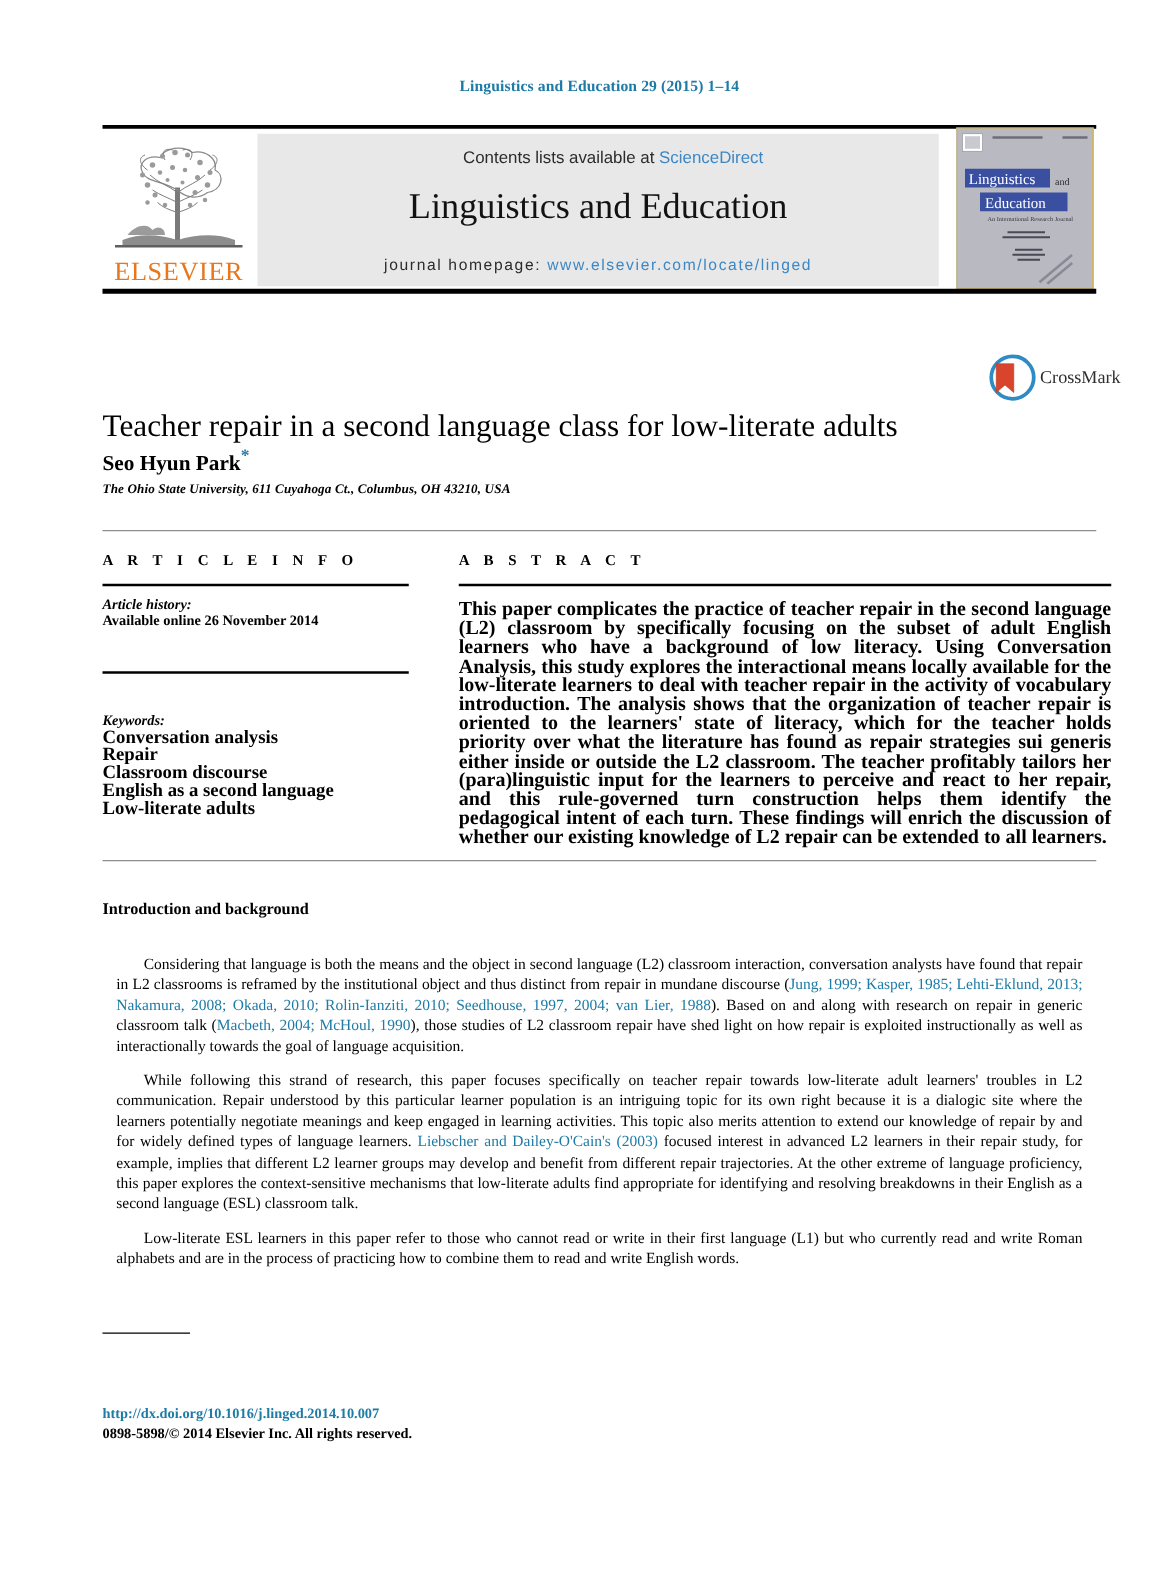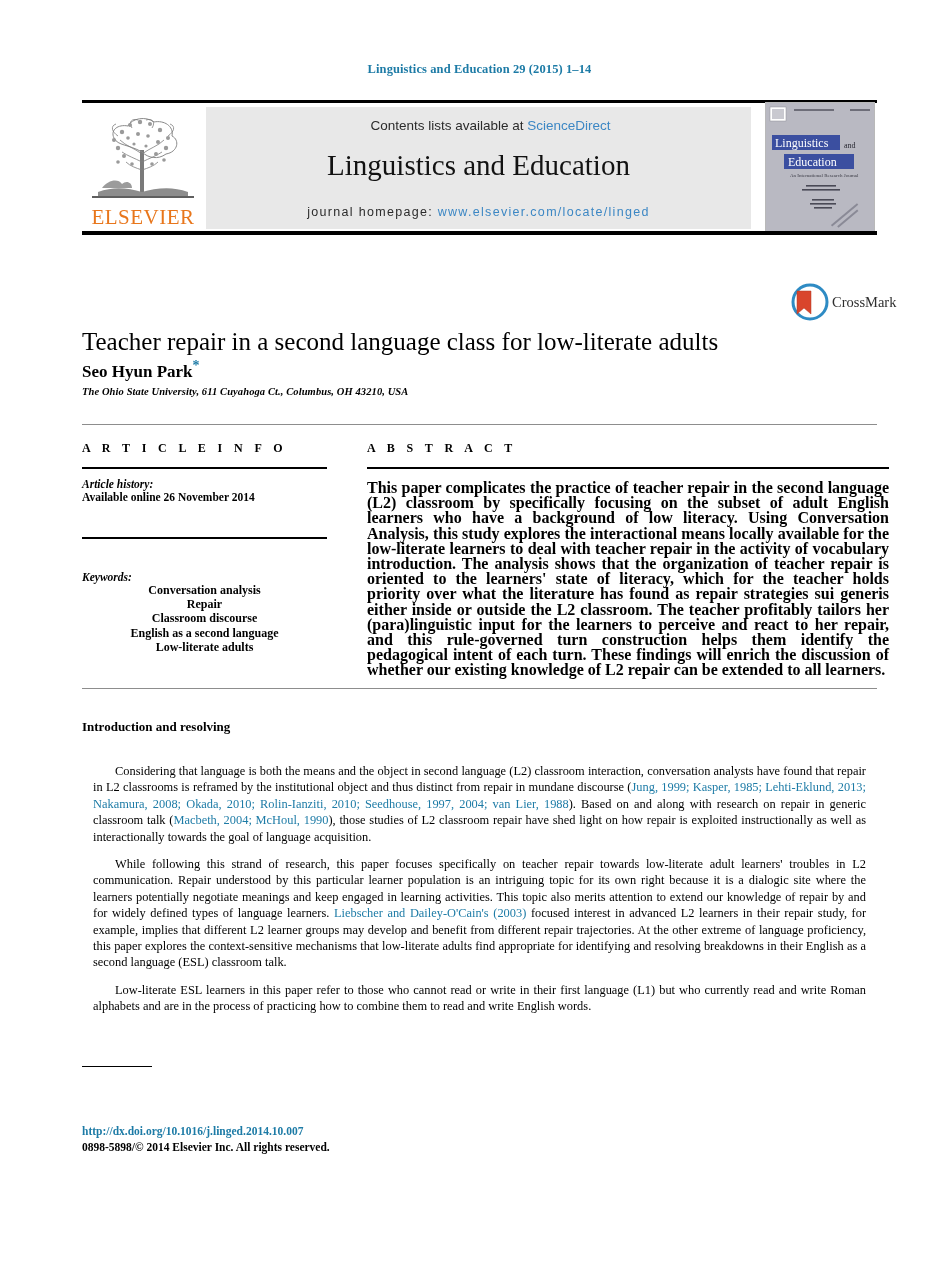--- a/index.html
+++ b/index.html
@@ -224,24 +224,23 @@
     background: #000;
     margin-top: 34px;
   }
   .kw-label {
     font-style: italic;
     font-weight: bold;
     font-size: 11.5px;
     margin-top: 32px;
   }
   .kw {
-    font-size: 12px;
+    font-size: 15px;
     font-weight: bold;
     line-height: 14.2px;
-    text-align: center;
   }
   .abs-body {
     margin-top: 11px;
     font-size: 16px;
     font-weight: bold;
     line-height: 15.2px;
     text-align: justify;
   }
   .copyright {
     margin-top: 9px;
@@ -453,21 +452,21 @@
   </div>
 
   <div class="col-abs">
     <div class="sect-head">A B S T R A C T</div>
     <div class="hr-thin"></div>
     <div class="abs-body">This paper complicates the practice of teacher repair in the second language (L2) classroom by specifically focusing on the subset of adult English learners who have a background of low literacy. Using Conversation Analysis, this study explores the interactional means locally available for the low-literate learners to deal with teacher repair in the activity of vocabulary introduction. The analysis shows that the organization of teacher repair is oriented to the learners' state of literacy, which for the teacher holds priority over what the literature has found as repair strategies sui generis either inside or outside the L2 classroom. The teacher profitably tailors her (para)linguistic input for the learners to perceive and react to her repair, and this rule-governed turn construction helps them identify the pedagogical intent of each turn. These findings will enrich the discussion of whether our existing knowledge of L2 repair can be extended to all learners.</div>
   </div>
 
   <div class="sect-rule2"></div>
 
-  <div class="body-head">Introduction and resolving</div>
+  <div class="body-head">Introduction and background</div>
 
   <div class="body-text">
     <p><span>Considering that language is both the means and the object in second language (L2) classroom interaction, conversation analysts have found that repair in L2 classrooms is reframed by the institutional object and thus distinct from repair in mundane discourse (</span><span class="cite">Jung, 1999; Kasper, 1985; Lehti-Eklund, 2013; Nakamura, 2008; Okada, 2010; Rolin-Ianziti, 2010; Seedhouse, 1997, 2004; van Lier, 1988</span><span>). Based on and along with research on repair in generic classroom talk (</span><span class="cite">Macbeth, 2004; McHoul, 1990</span><span>), those studies of L2 classroom repair have shed light on how repair is exploited instructionally as well as interactionally towards the goal of language acquisition.</span></p>
     <p><span>While following this strand of research, this paper focuses specifically on teacher repair towards low-literate adult learners' troubles in L2 communication. Repair understood by this particular learner population is an intriguing topic for its own right because it is a dialogic site where the learners potentially negotiate meanings and keep engaged in learning activities. This topic also merits attention to extend our knowledge of repair by and for widely defined types of language learners. </span><span class="cite">Liebscher and Dailey-O'Cain's (2003)</span><span> focused interest in advanced L2 learners in their repair study, for example, implies that different L2 learner groups may develop and benefit from different repair trajectories. At the other extreme of language proficiency, this paper explores the context-sensitive mechanisms that low-literate adults find appropriate for identifying and resolving breakdowns in their English as a second language (ESL) classroom talk.</span></p>
     <p>Low-literate ESL learners in this paper refer to those who cannot read or write in their first language (L1) but who currently read and write Roman alphabets and are in the process of practicing how to combine them to read and write English words.</p>
   </div>
 
   <div class="fn-rule"></div>
   <div class="doi">http://dx.doi.org/10.1016/j.linged.2014.10.007</div>
   <div class="issn">0898-5898/© 2014 Elsevier Inc. All rights reserved.</div>

